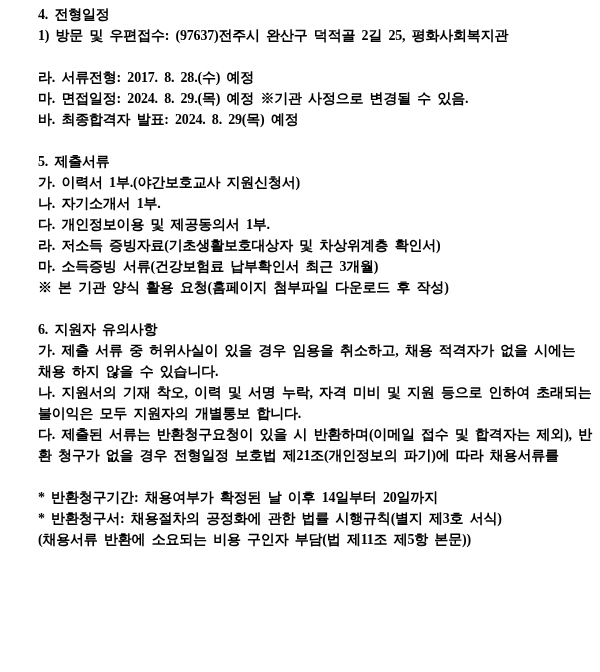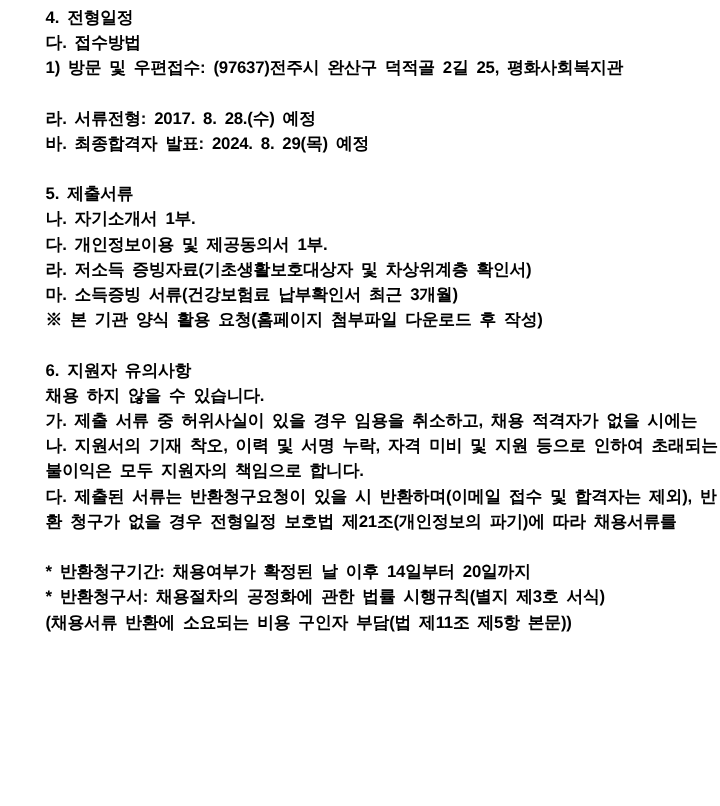--- a/index.html
+++ b/index.html
@@ -7,21 +7,21 @@
     padding: 0;
     background: #ffffff;
   }
   .page {
     width: 600px;
     height: 672px;
     box-sizing: border-box;
     background: #ffffff;
     padding: 4px 18px 0 38px;
     overflow: hidden;
-    font-family: Liberation Sans, sans-serif;
+    font-family: Liberation Serif, serif;
     font-weight: 700;
     font-size: 14px;
     line-height: 21px;
     color: #000000;
     letter-spacing: -0.2px;
     word-spacing: 3px;
   }
   .block {
     margin: 0 0 21px 0;
   }
@@ -33,44 +33,45 @@
     white-space: nowrap;
   }
 </style>
 </head>
 <body>
 
 <div class="page">
 
   <div class="block">
     <div class="line">4. 전형일정</div>
-    <div class="line">다. 접수방법</div>
     <div class="line">1) 방문 및 우편접수: (97637)전주시 완산구 덕적골 2길 25, 평화사회복지관</div>
   </div>
 
   <div class="block">
     <div class="line">라. 서류전형: 2017. 8. 28.(수) 예정</div>
+    <div class="line">마. 면접일정: 2024. 8. 29.(목) 예정 ※기관 사정으로 변경될 수 있음.</div>
     <div class="line">바. 최종합격자 발표: 2024. 8. 29(목) 예정</div>
   </div>
 
   <div class="block">
     <div class="line">5. 제출서류</div>
+    <div class="line">가. 이력서 1부.(야간보호교사 지원신청서)</div>
     <div class="line">나. 자기소개서 1부.</div>
     <div class="line">다. 개인정보이용 및 제공동의서 1부.</div>
     <div class="line">라. 저소득 증빙자료(기초생활보호대상자 및 차상위계층 확인서)</div>
     <div class="line">마. 소득증빙 서류(건강보험료 납부확인서 최근 3개월)</div>
     <div class="line">※ 본 기관 양식 활용 요청(홈페이지 첨부파일 다운로드 후 작성)</div>
   </div>
 
   <div class="block">
     <div class="line">6. 지원자 유의사항</div>
+    <div class="line">가. 제출 서류 중 허위사실이 있을 경우 임용을 취소하고, 채용 적격자가 없을 시에는</div>
     <div class="line">채용 하지 않을 수 있습니다.</div>
-    <div class="line">가. 제출 서류 중 허위사실이 있을 경우 임용을 취소하고, 채용 적격자가 없을 시에는</div>
     <div class="line">나. 지원서의 기재 착오, 이력 및 서명 누락, 자격 미비 및 지원 등으로 인하여 초래되는</div>
-    <div class="line">불이익은 모두 지원자의 책임으로 합니다.</div>
+    <div class="line">불이익은 모두 지원자의 개별통보 합니다.</div>
     <div class="line">다. 제출된 서류는 반환청구요청이 있을 시 반환하며(이메일 접수 및 합격자는 제외), 반</div>
     <div class="line">환 청구가 없을 경우 전형일정 보호법 제21조(개인정보의 파기)에 따라 채용서류를</div>
   </div>
 
   <div class="block">
     <div class="line">* 반환청구기간: 채용여부가 확정된 날 이후 14일부터 20일까지</div>
     <div class="line">* 반환청구서: 채용절차의 공정화에 관한 법률 시행규칙(별지 제3호 서식)</div>
     <div class="line">(채용서류 반환에 소요되는 비용 구인자 부담(법 제11조 제5항 본문))</div>
   </div>
 

